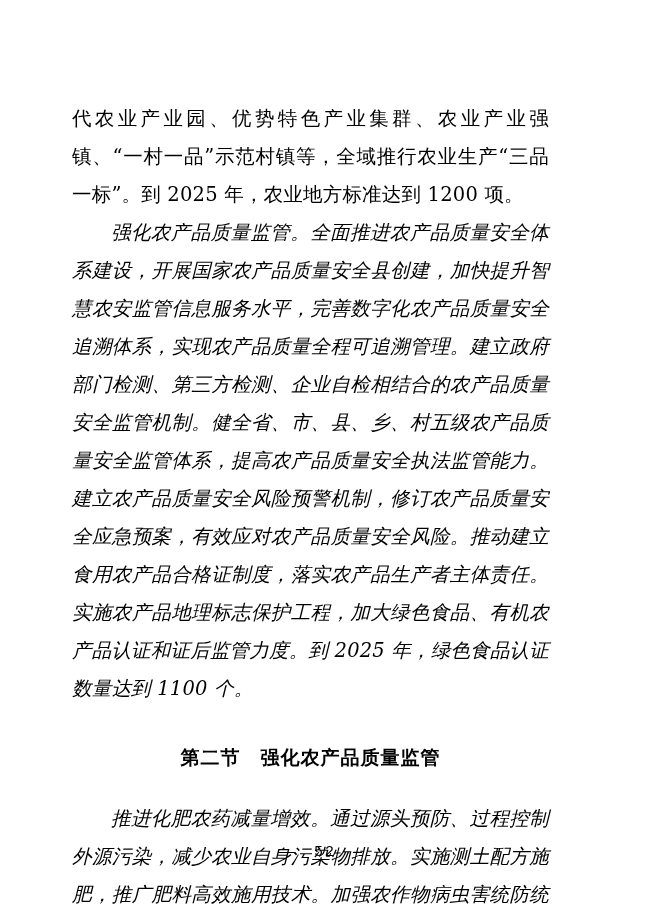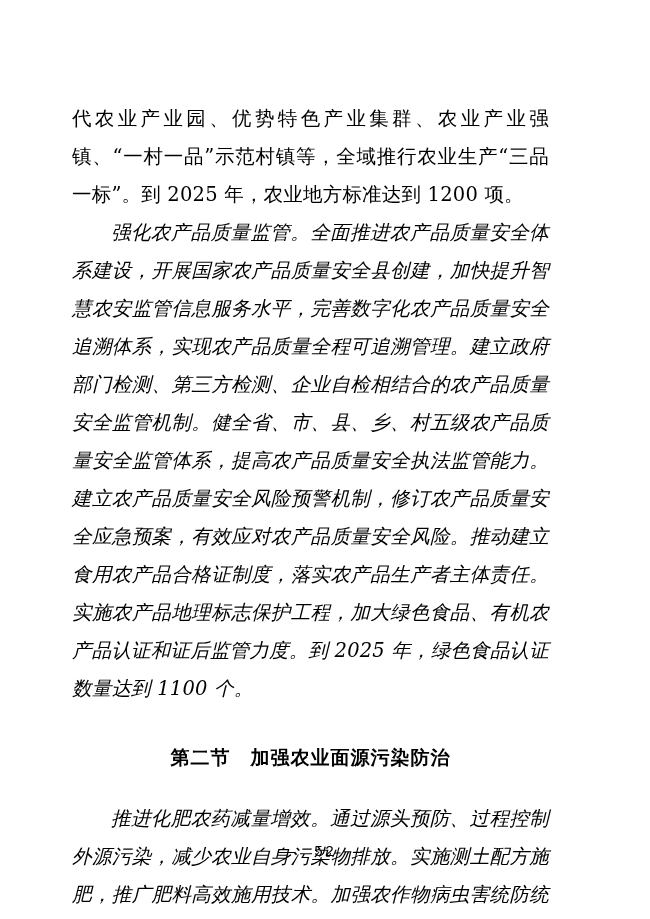--- a/index.html
+++ b/index.html
@@ -68,21 +68,21 @@
 <body>
 
 <div class="page">
 
   <p class="para">代农业产业园、优势特色产业集群、农业产业强镇、“一村一品”示范村镇等，全域推行农业生产“三品一标”。到 2025 年，农业地方标准达到 1200 项。</p>
 
   <p class="para indent">强化农产品质量监管。全面推进农产品质量安全体系建设，开展国家农产品质量安全县创建，加快提升智慧农安监管信息服务水平，完善数字化农产品质量安全追溯体系，实现农产品质量全程可追溯管理。建立政府部门检测、第三方检测、企业自检相结合的农产品质量安全监管机制。健全省、市、县、乡、村五级农产品质量安全监管体系，提高农产品质量安全执法监管能力。建立农产品质量安全风险预警机制，修订农产品质量安全应急预案，有效应对农产品质量安全风险。推动建立食用农产品合格证制度，落实农产品生产者主体责任。实施农产品地理标志保护工程，加大绿色食品、有机农产品认证和证后监管力度。到 2025 年，绿色食品认证数量达到 1100 个。</p>
 
   <div class="gap-before-heading"></div>
 
-  <h2 class="section-heading">第二节　加强农业面源污染防治</h2>
+  <h2 class="section-heading">第二节　强化农产品质量监管</h2>
 
   <div class="gap-after-heading"></div>
 
   <p class="para indent">推进化肥农药减量增效。通过源头预防、过程控制外源污染，减少农业自身污染物排放。实施测土配方施肥，推广肥料高效施用技术。加强农作物病虫害统防统治与绿色防控融合，提高农业投入品科学使用水平。推进养殖业兽药使用减量化，严格落实休药期制度，开展无抗养殖试点。建立农</p>
 
   <div class="footer">
     <span>—</span>
     <span class="pagenum">52</span>
     <span>—</span>
   </div>

